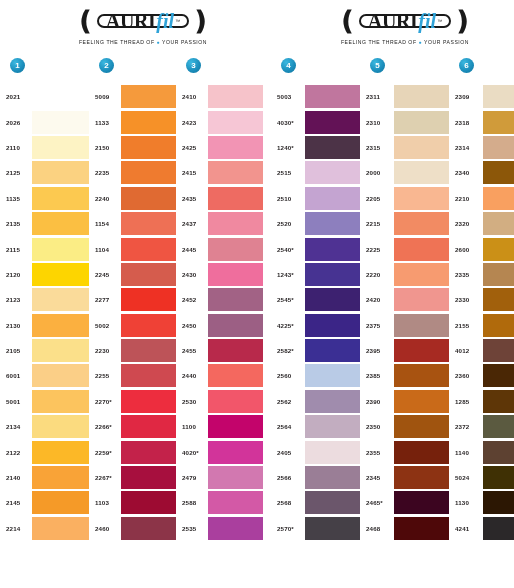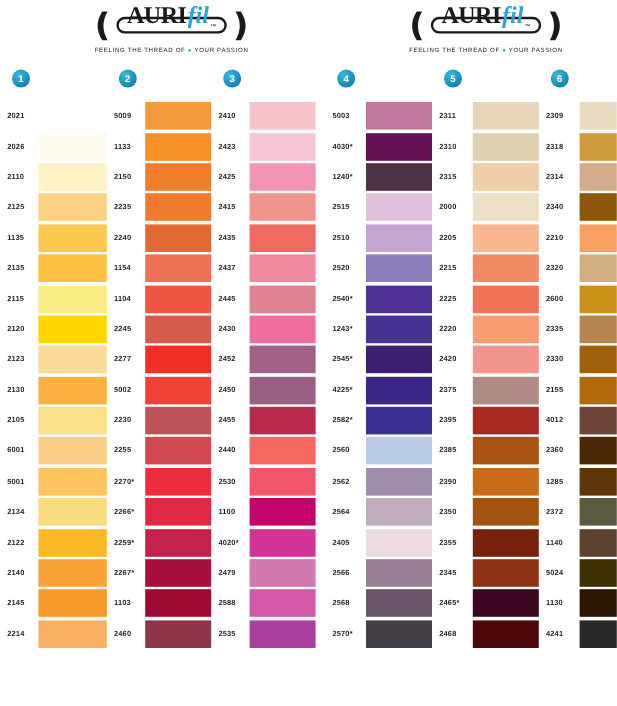--- a/index.html
+++ b/index.html
@@ -27,21 +27,21 @@
     height: 30px;
   }
   .spool-bracket {
     font-size: 27px; color: #1a1a1a; line-height: 1;
     font-family: "Liberation Serif", serif;
   }
   .logo-box {
     border: 2.4px solid #1a1a1a;
     border-radius: 13px;
     padding: 0px 7px 1px 7px;
-    display: flex; align-items: flex-end;
+    display: flex; align-items: center;
     height: 14px;
   }
   .logo-auri {
     font-family: "Liberation Serif", serif;
     font-weight: bold;
     font-size: 20px;
     letter-spacing: -0.4px;
     color: #1a1a1a;
     line-height: 24px;
   }

